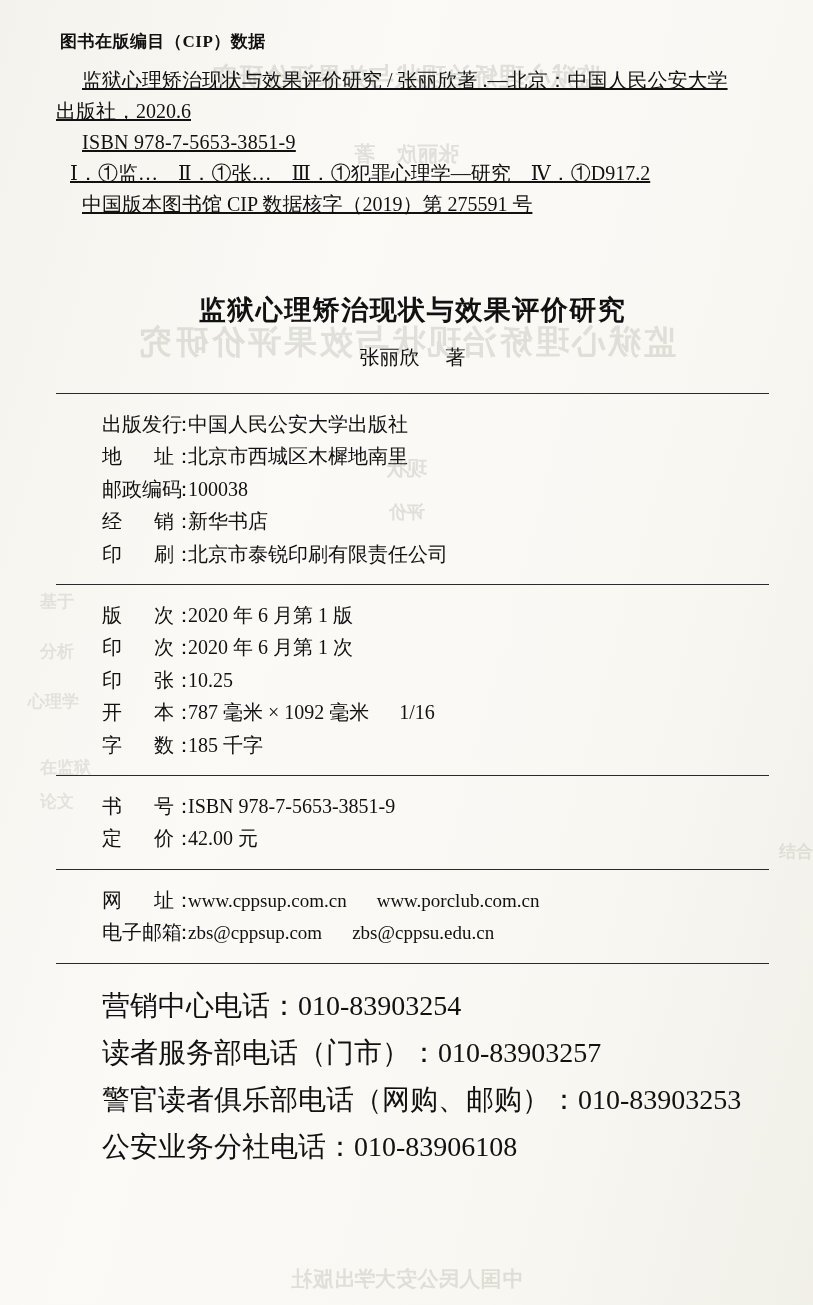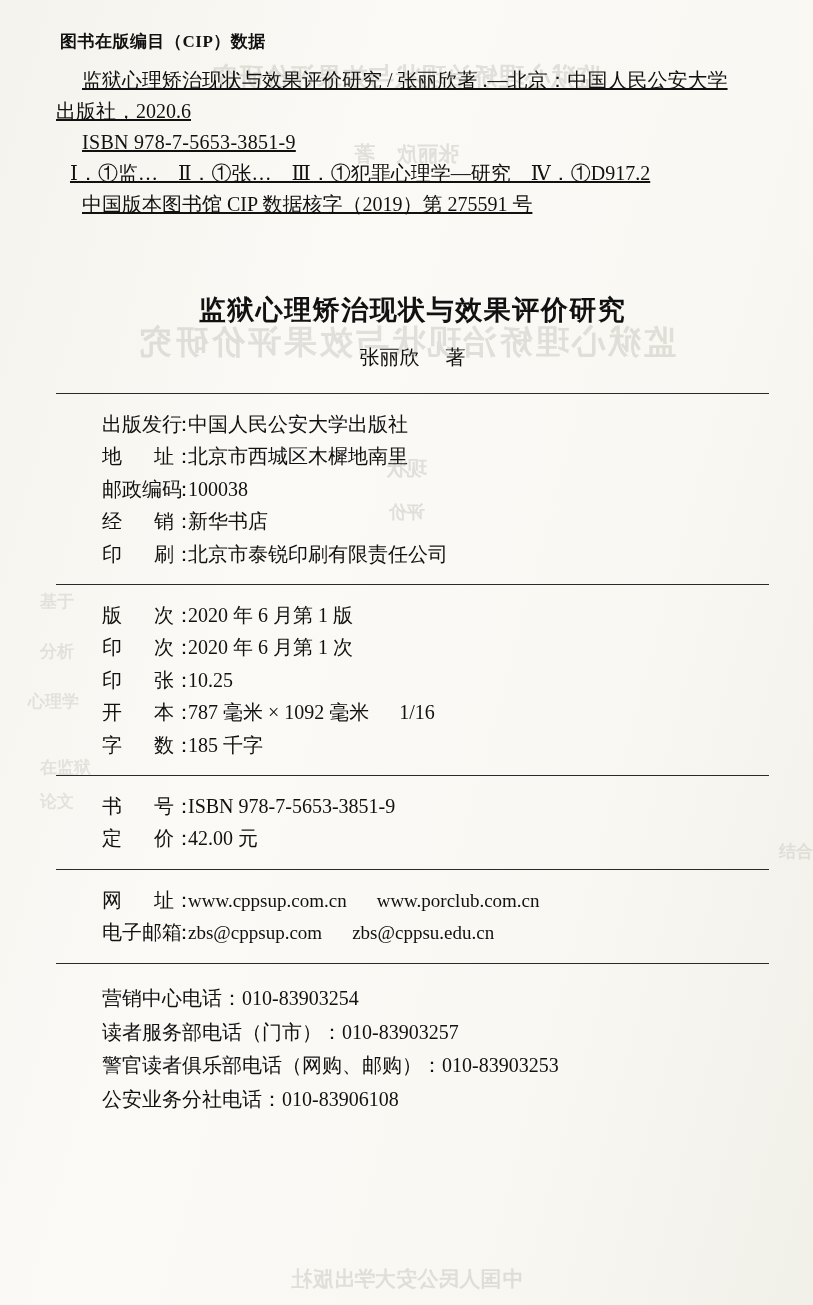--- a/index.html
+++ b/index.html
@@ -115,21 +115,21 @@
   .row .colon { width: 14px; flex: 0 0 14px; text-align: left; }
   .row .value { flex: 1 1 auto; }
   .row .value .spaced { display: inline-block; width: 30px; }
 
   .row.web .value { font-size: 19px; }
   .row.web2 .label { width: 118px; flex: 0 0 118px; justify-content: flex-start; padding-left: 46px; letter-spacing: 0px; }
 
   
   .contact-block { padding-top: 6px; }
   .contact-line {
-    font-size: 20px;
+    font-size: 28px;
     line-height: 1.68;
     padding-left: 46px;
     white-space: nowrap;
     margin: 0;
   }
 </style>
 </head>
 <body>
 
 <div class="page">

